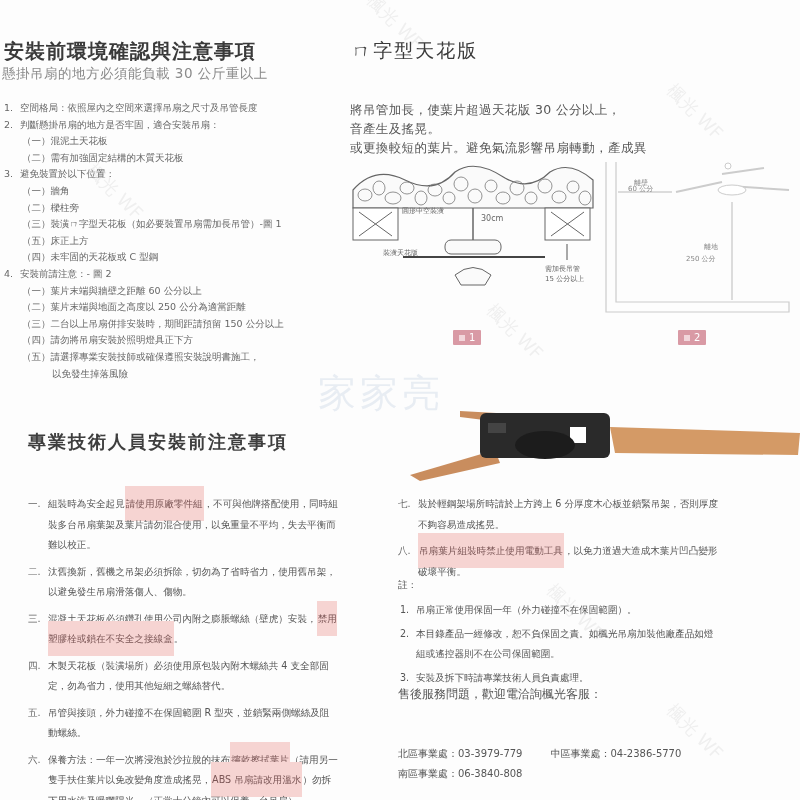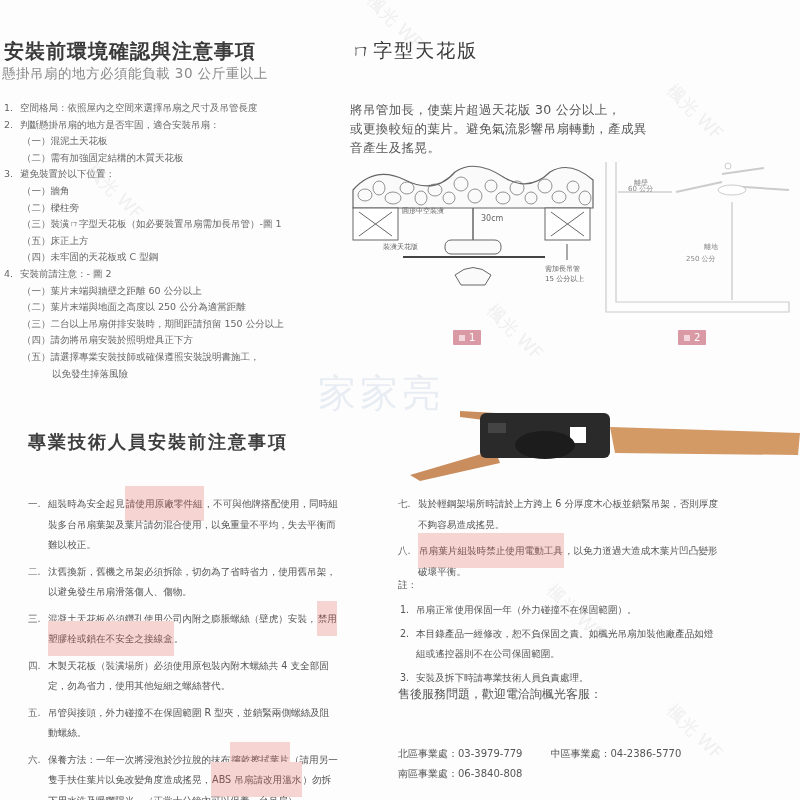--- a/index.html
+++ b/index.html
@@ -76,22 +76,22 @@
   <div class="sub">（二）葉片末端與地面之高度以 250 公分為適當距離</div>
   <div class="sub">（三）二台以上吊扇併排安裝時，期間距請預留 150 公分以上</div>
   <div class="sub">（四）請勿將吊扇安裝於照明燈具正下方</div>
   <div class="sub">（五）請選擇專業安裝技師或確保遵照安裝說明書施工，</div>
   <div class="sub2">以免發生掉落風險</div>
 </div>
 
 <div id="title2" class="abs">ㄇ字型天花版</div>
 <div id="intro2" class="abs">
   <div>將吊管加長，使葉片超過天花版 30 公分以上，</div>
+  <div>音產生及搖晃。</div>
   <div>或更換較短的葉片。避免氣流影響吊扇轉動，產成異</div>
-  <div>音產生及搖晃。</div>
 </div>
 
 <div class="fig" style="left:345px; top:160px; width:260px; height:190px;">
   <svg width="260" height="150" viewBox="0 0 260 150">
     <path d="M8 30 Q30 5 60 20 Q90 35 110 12 Q130 -2 160 18 Q185 32 205 12 Q225 0 248 20 L248 48 L8 48 Z" fill="#fafafa" stroke="#666" stroke-width="1.2"></path>
     <g fill="none" stroke="#777" stroke-width="0.8">
       <ellipse cx="20" cy="35" rx="7" ry="6"></ellipse>
         <ellipse cx="34" cy="28" rx="6" ry="7"></ellipse>
         <ellipse cx="48" cy="38" rx="8" ry="6"></ellipse>
       <ellipse cx="62" cy="28" rx="7" ry="6"></ellipse>
@@ -116,21 +116,21 @@
     <line x1="206" y1="52" x2="239" y2="76" stroke="#666"></line>
       <line x1="239" y1="52" x2="206" y2="76" stroke="#666"></line>
     <line x1="128" y1="48" x2="128" y2="80" stroke="#666" stroke-width="1.5"></line>
     <rect x="100" y="80" width="56" height="14" rx="6" fill="#fafafa" stroke="#666"></rect>
     <line x1="58" y1="97" x2="200" y2="97" stroke="#444" stroke-width="2"></line>
     <path d="M110 115 Q128 100 146 115 L140 125 L116 125 Z" fill="#fafafa" stroke="#666"></path>
     <line x1="222" y1="84" x2="222" y2="100" stroke="#555" marker-end="url(#a)"></line>
   </svg>
   <span class="fig-label" style="left:57px; top:46px;">圓形中空裝潢</span>
   <span class="fig-label" style="left:136px; top:54px; font-size:8px;">30cm</span>
-  <span class="fig-label" style="left:6px; top:82px;padding-left:32px;">裝潢天花版</span>
+  <span class="fig-label" style="left:6px; top:88px;padding-left:32px;">裝潢天花版</span>
   <span class="fig-label" style="left:200px; top:104px;">需加長吊管</span>
   <span class="fig-label" style="left:200px; top:114px;">15 公分以上</span>
   <div class="fig-badge" style="left:108px; top:170px;"><span class="sq"></span><span>1</span></div>
 </div>
 
 <div class="fig" style="left:604px; top:162px; width:190px; height:190px;">
   <svg width="190" height="160" viewBox="0 0 190 160">
     <path d="M2 0 L2 150 L185 150 L185 140 L12 140 L12 0" fill="none" stroke="#ccc" stroke-width="1.2"></path>
     <line x1="14" y1="30" x2="68" y2="30" stroke="#bbb"></line>
     <line x1="72" y1="30" x2="118" y2="20" stroke="#ccc" stroke-width="2"></line>

